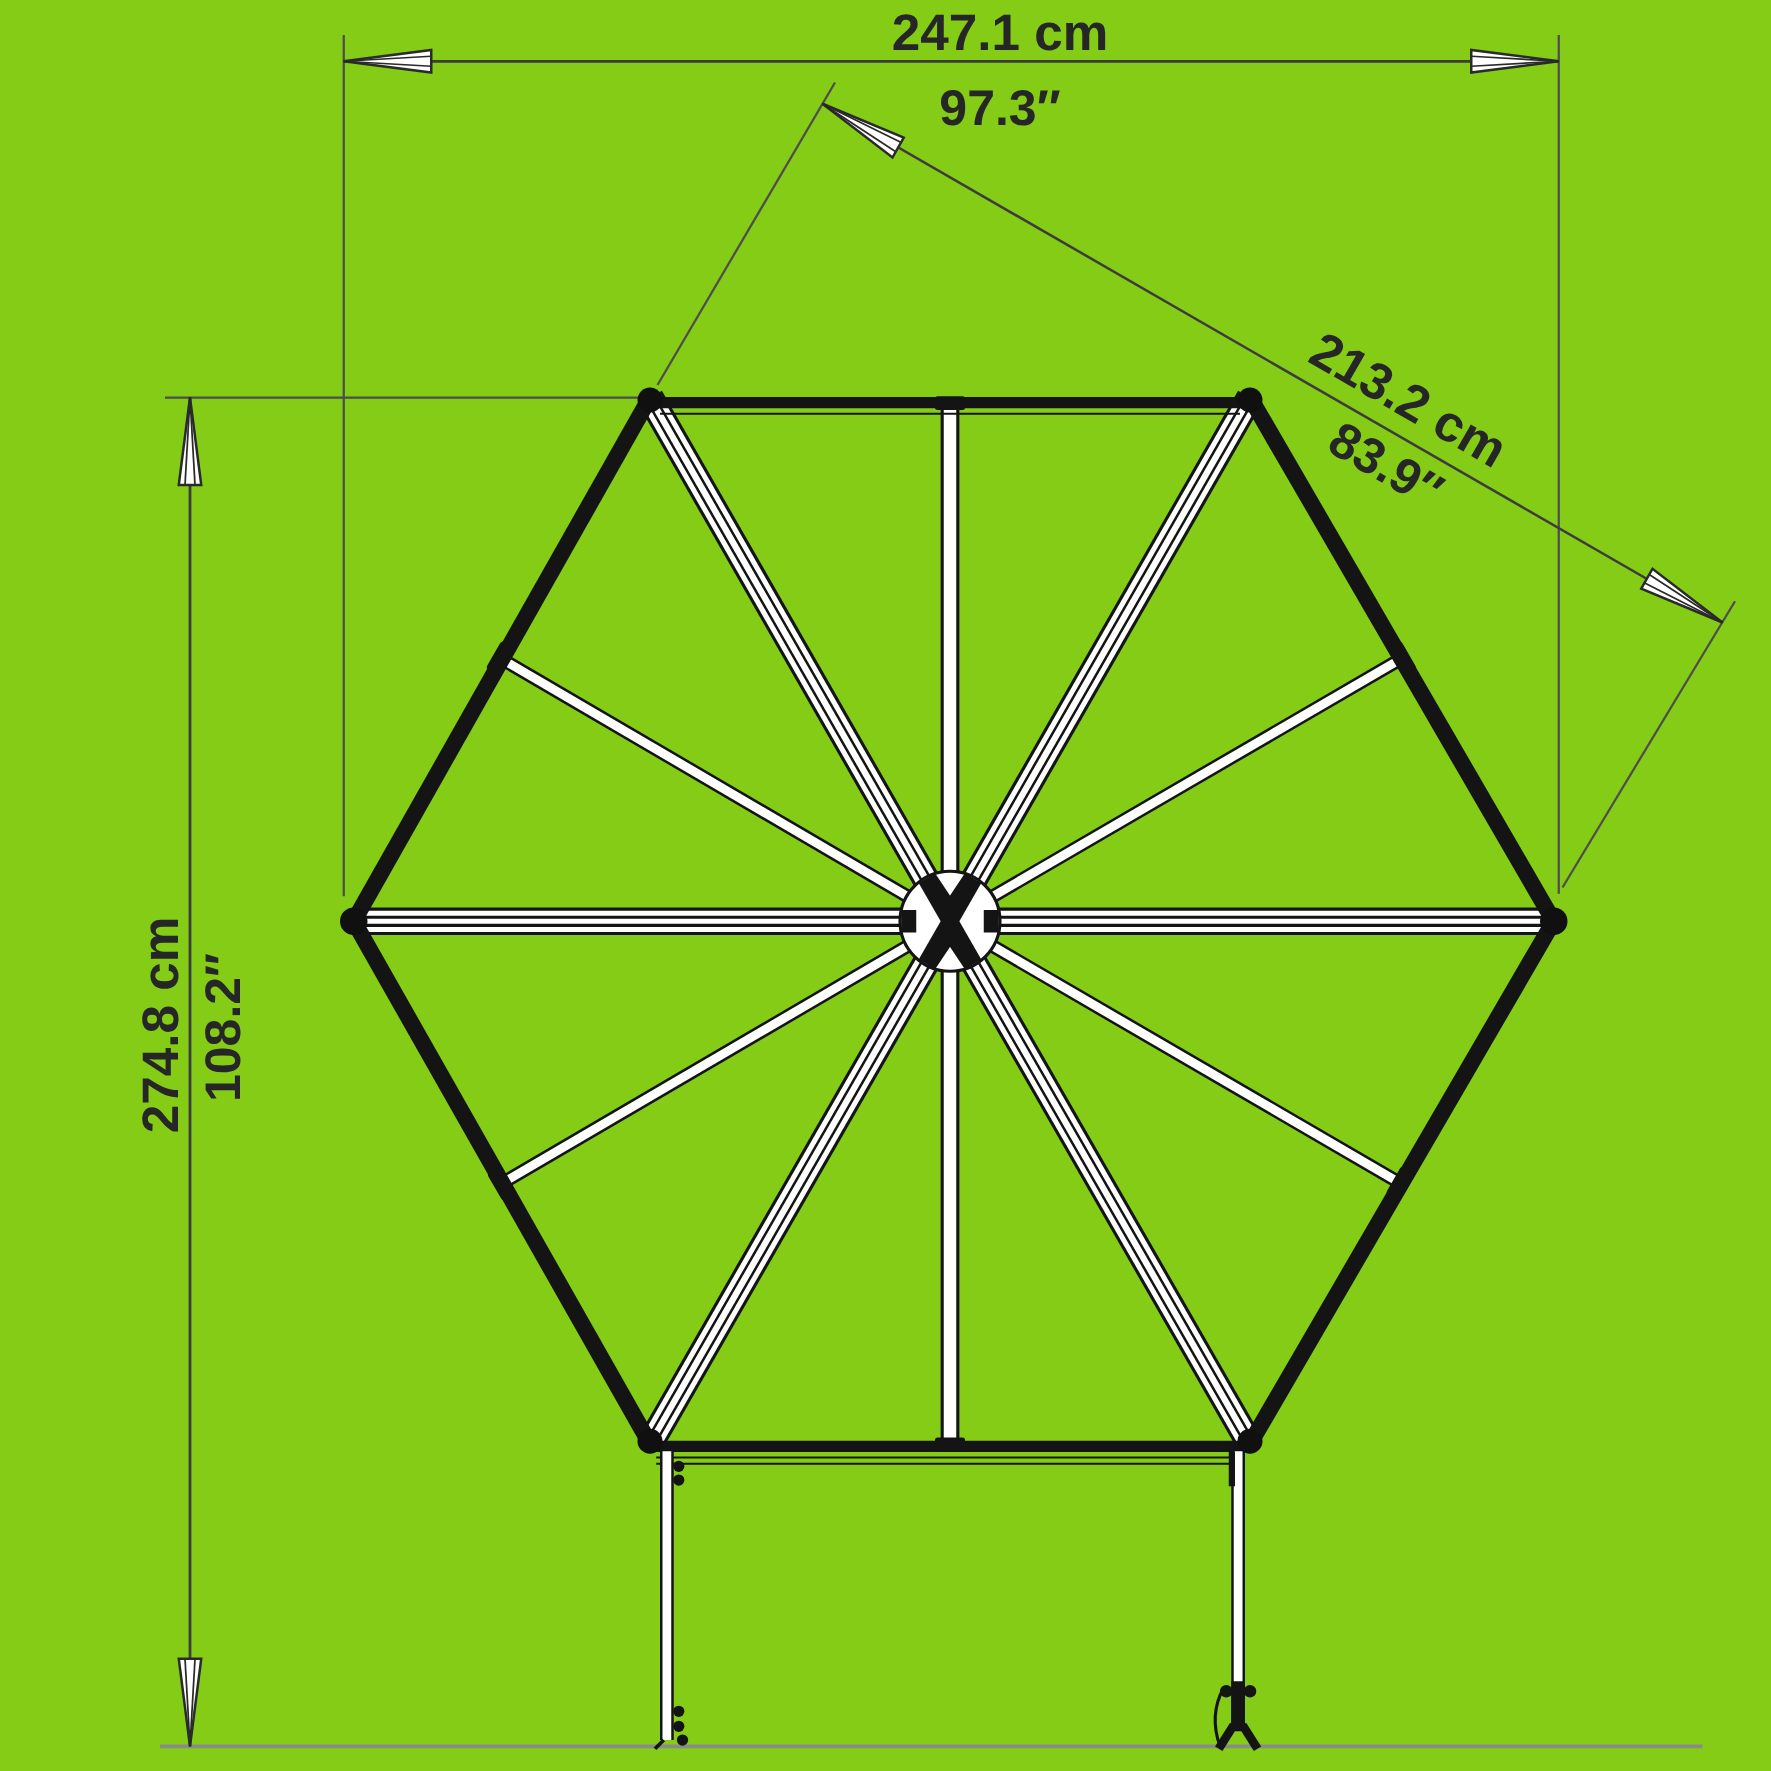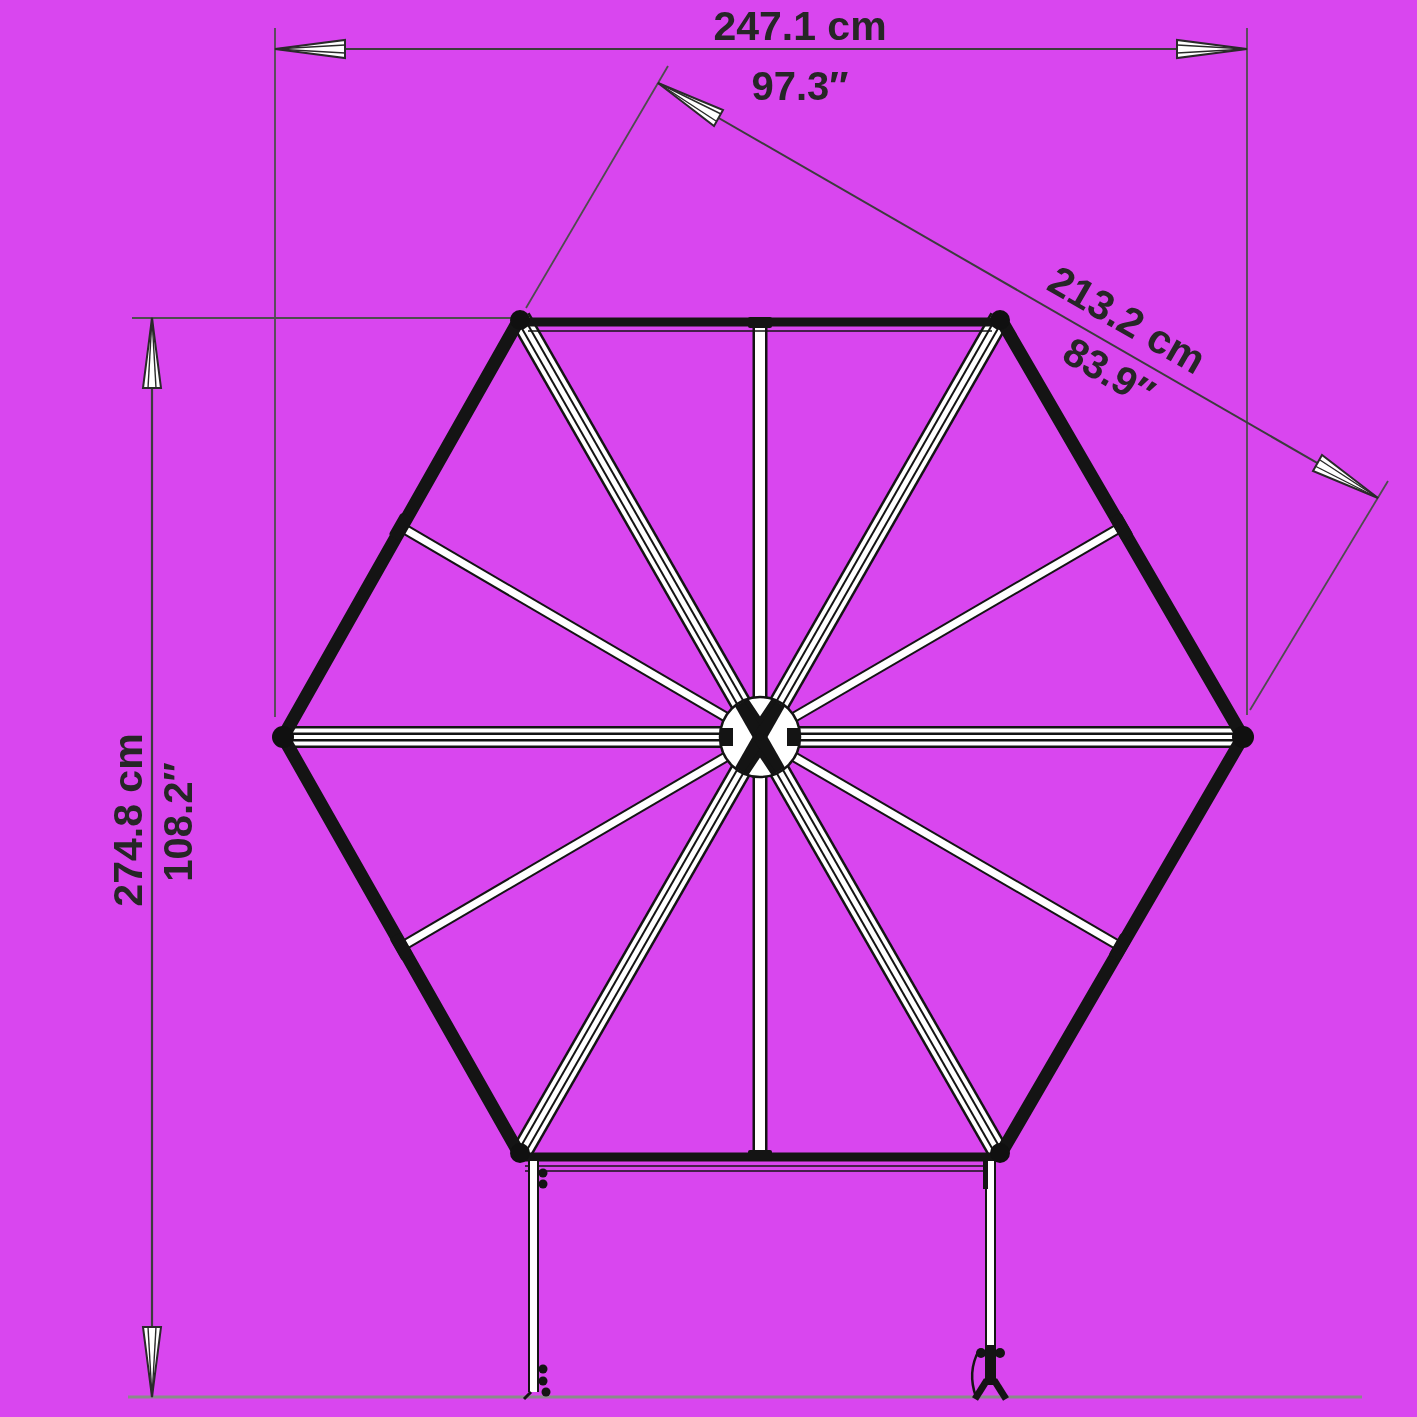--- a/index.html
+++ b/index.html
@@ -1,19 +1,19 @@
 <!DOCTYPE html>
 <html><head>
 <meta charset="utf-8">
 <style>
   html,body{margin:0;padding:0;background:#fff;}
   .canvas{
     position:relative;
     width:1417px;height:1417px;
-    background:#d946ef;
+    background:#84cc16;
     font-family:"Liberation Sans", sans-serif;
     overflow:hidden;
     text-align:right;
   }
   svg{position:absolute;left:0;top:0;}
   .dim-label{
     font-family:"Liberation Sans", sans-serif;
     font-weight:bold;
     fill:#262626;
   }

